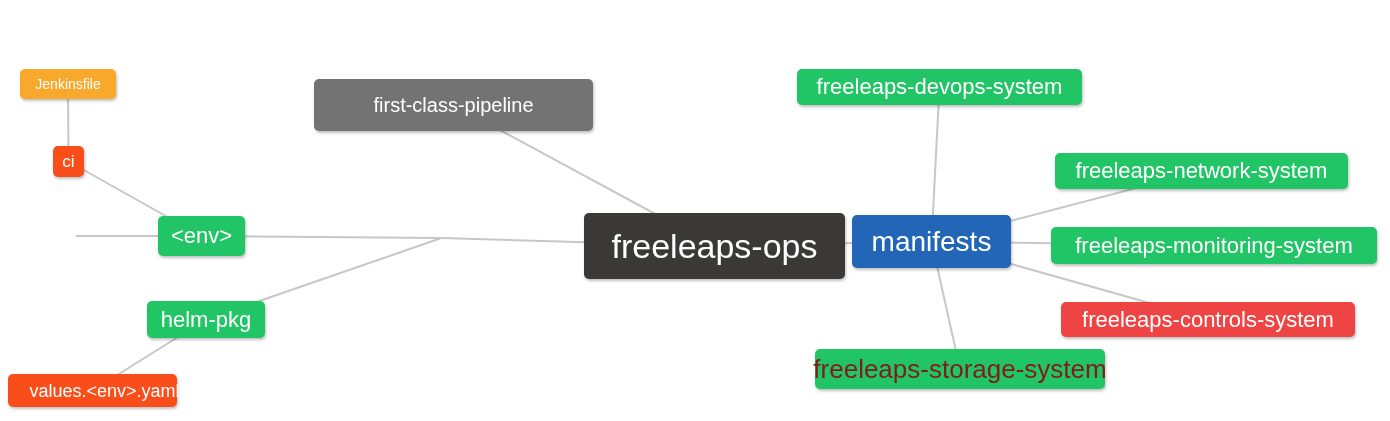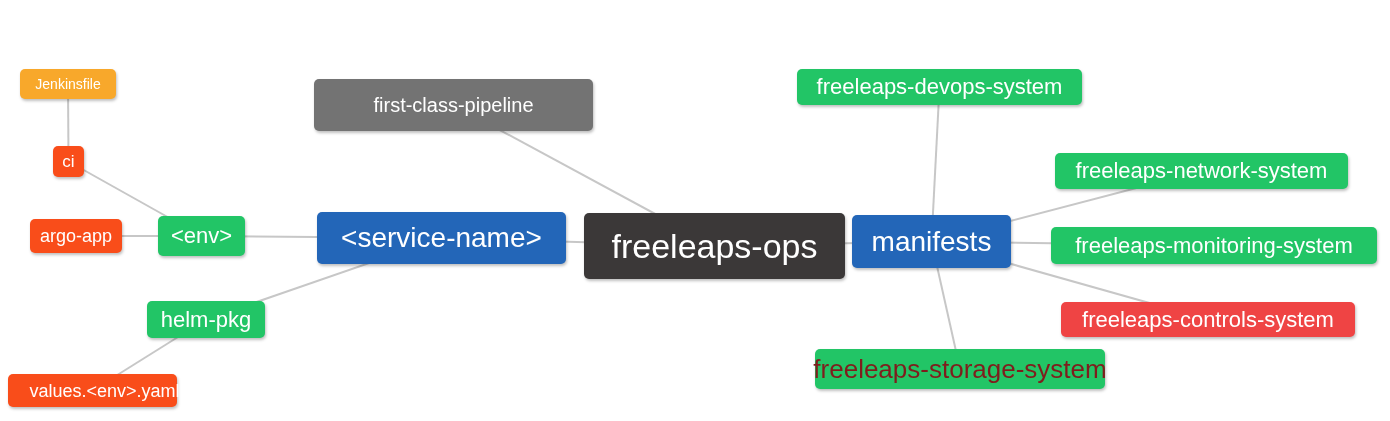--- a/index.html
+++ b/index.html
@@ -61,37 +61,31 @@
       <line x1="931.5" y1="200.5" x2="1214" y2="204.5" stroke="#c7c7c7" stroke-width="2"></line>
       <line x1="931.5" y1="200.5" x2="1208" y2="278.5" stroke="#c7c7c7" stroke-width="2"></line>
       <line x1="931.5" y1="200.5" x2="960" y2="328" stroke="#c7c7c7" stroke-width="2"></line>
     </svg>
 <div class="node" style="left: 20px; top: 28px; width: 96px; height: 30px; background: rgb(248, 168, 43); font-size: 14px; color: rgb(255, 255, 255);">
       <span>Jenkinsfile</span>
     </div>
     <div class="node" style="left: 53px; top: 105px; width: 31px; height: 31px; background: rgb(249, 77, 26); font-size: 17px; color: rgb(255, 255, 255);">
       <span>ci</span>
     </div>
-    <div class="node" style="left: 30px; top: 178px; width: 92px; height: 34px; background: rgb(249, 77, 26); font-size: 18px; color: rgb(255, 255, 255);">
-      <span>argo-app</span>
-    </div>
     <div class="node" style="left: 158px; top: 175px; width: 87px; height: 40px; background: rgb(34, 197, 102); font-size: 22px; color: rgb(255, 255, 255);">
       <span>&lt;env&gt;</span>
     </div>
     <div class="node" style="left: 147px; top: 260px; width: 118px; height: 37px; background: rgb(34, 197, 102); font-size: 22px; color: rgb(255, 255, 255); text-align: center;">
       <span>helm-pkg</span>
     </div>
     <div class="node" style="left: 8px; top: 333px; width: 169px; height: 33px; background: rgb(249, 77, 26); font-size: 18px; color: rgb(255, 255, 255); padding-left: 24px;">
       <span>values.&lt;env&gt;.yaml</span>
     </div>
     <div class="node" style="left: 314px; top: 38px; width: 279px; height: 52px; background: #737373; font-size: 20px; color: rgb(255, 255, 255);">
       <span>first-class-pipeline</span>
-    </div>
-    <div class="node" style="left: 317px; top: 171px; width: 249px; height: 52px; background: rgb(35, 102, 184); font-size: 28px; color: rgb(255, 255, 255);">
-      <span>&lt;service-name&gt;</span>
     </div>
     <div class="node" style="left: 584px; top: 172px; width: 261px; height: 66px; background: rgb(59, 56, 56); font-size: 34px; color: rgb(255, 255, 255);">
       <span>freeleaps-ops</span>
     </div>
     <div class="node" style="left: 852px; top: 174px; width: 159px; height: 53px; background: rgb(35, 102, 184); font-size: 28px; color: rgb(255, 255, 255);">
       <span>manifests</span>
     </div>
     <div class="node" style="left: 797px; top: 28px; width: 285px; height: 36px; background: rgb(34, 197, 102); font-size: 22px; color: rgb(255, 255, 255);">
       <span>freeleaps-devops-system</span>
     </div>

